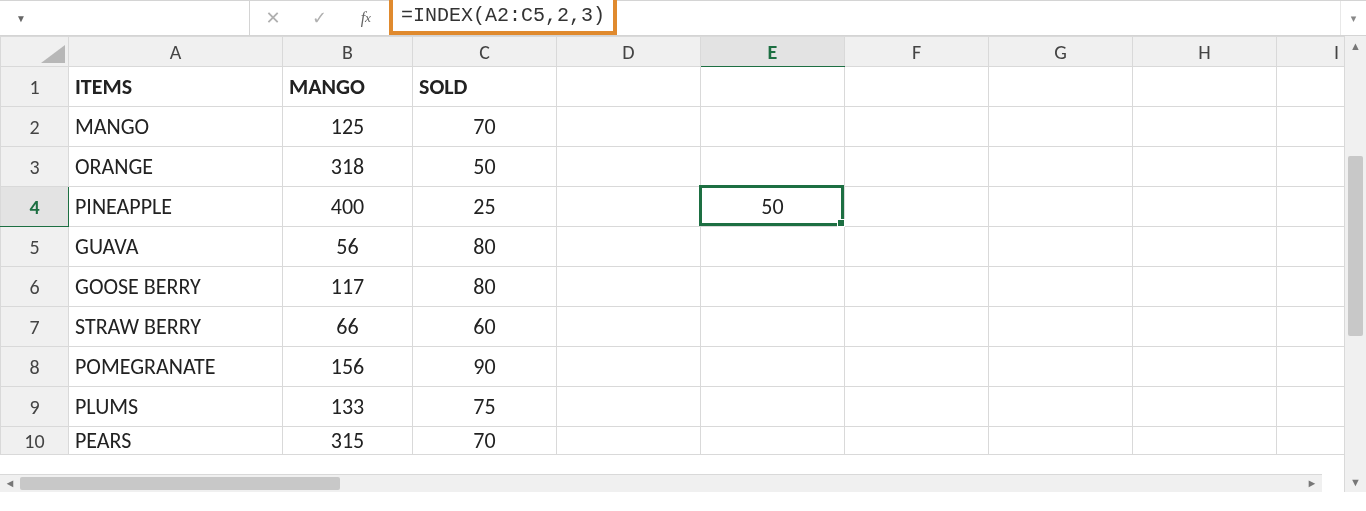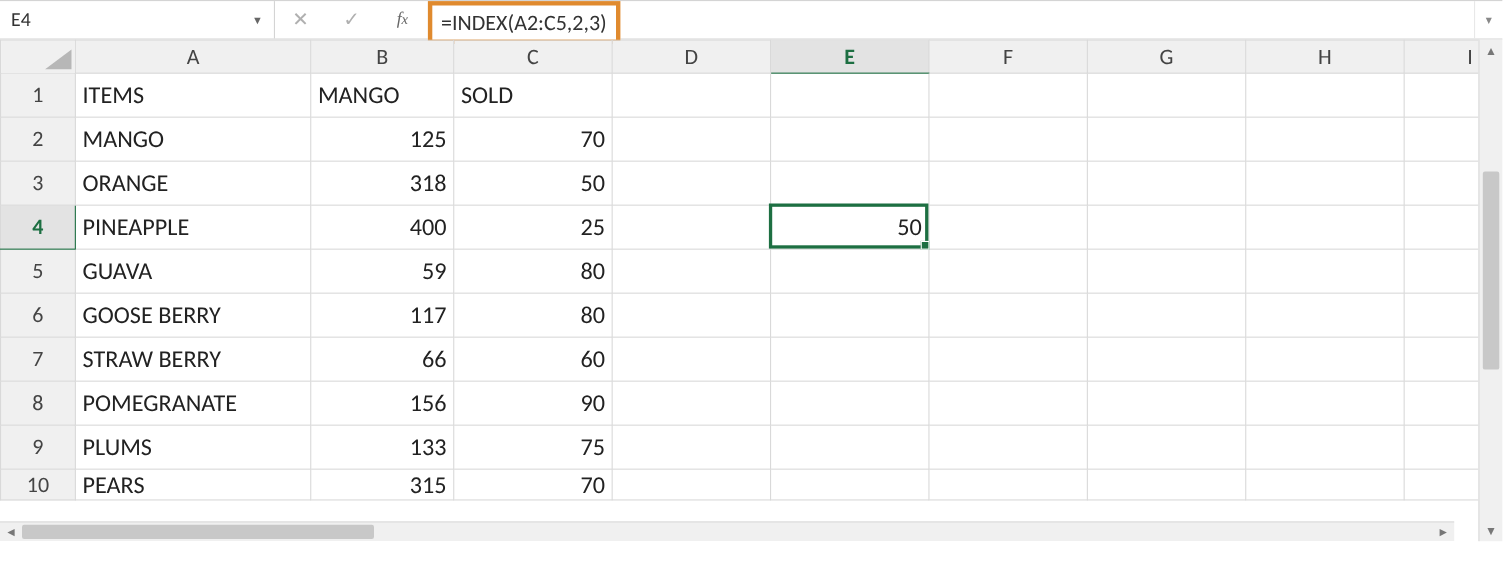--- a/index.html
+++ b/index.html
@@ -53,22 +53,23 @@
   }
   .fx-label {
     font-style: italic;
     color: #666;
     font-size: 16px;
     font-family: "Times New Roman", serif;
   }
   .formula-input-wrap {
     flex: 1;
     display: flex;
-    align-items: flex-start;
+    align-items: flex-end;
     position: relative;
+    font-family: Liberation Mono, monospace;
   }
   .formula-highlight {
     border: 4px solid #e08a2e;
     height: 39px;
     display: flex;
     align-items: center;
     padding: 0 8px;
     font-size: 20px;
     color: #333;
     background: #fff;
@@ -105,23 +106,23 @@
     padding: 0;
     height: 40px;
   }
   .grid td.cell {
     font-size: 22px;
     color: #222;
     padding: 0 6px;
     overflow:hidden;
     white-space:nowrap;
   }
-  .grid td.cell.num { text-align: right; }
+  .grid td.cell.num { text-align: center; }
   .grid td.cell.text { text-align: left; }
-  .grid td.cell.bold { font-weight: normal; }
+  .grid td.cell.bold { font-weight: bold; }
 
   .col-header {
     background: #f0f0f0;
     color: #444;
     font-size: 20px;
     text-align: center;
     height: 30px !important;
   }
   .row-header {
     background: #f0f0f0;
@@ -238,21 +239,20 @@
     width:320px;
     background:#c8c8c8;
     border-radius:2px;
   }
 </style>
 </head>
 <body>
 
 <div class="formula-bar">
   <div class="name-box">
-    <span class="name-box-text">E4</span>
     <span class="dropdown-caret">▼</span>
   </div>
   <div class="fb-buttons">
     <span class="fb-btn">✕</span>
     <span class="fb-btn">✓</span>
     <span class="fb-btn fx-label">f<sub>x</sub></span>
   </div>
   <div class="formula-input-wrap">
     <div class="formula-highlight">=INDEX(A2:C5,2,3)</div>
   </div>
@@ -333,21 +333,21 @@
             <td class="cell text"></td>
             <td class="cell num">50</td>
             <td class="cell text"></td>
             <td class="cell text"></td>
             <td class="cell text"></td>
             <td class="cell text"></td>
           </tr>
           <tr>
             <th class="row-header">5</th>
             <td class="cell text">GUAVA</td>
-            <td class="cell num">59</td>
+            <td class="cell num">56</td>
             <td class="cell num">80</td>
             <td class="cell text"></td>
             <td class="cell num"></td>
             <td class="cell text"></td>
             <td class="cell text"></td>
             <td class="cell text"></td>
             <td class="cell text"></td>
           </tr>
           <tr>
             <th class="row-header">6</th>

